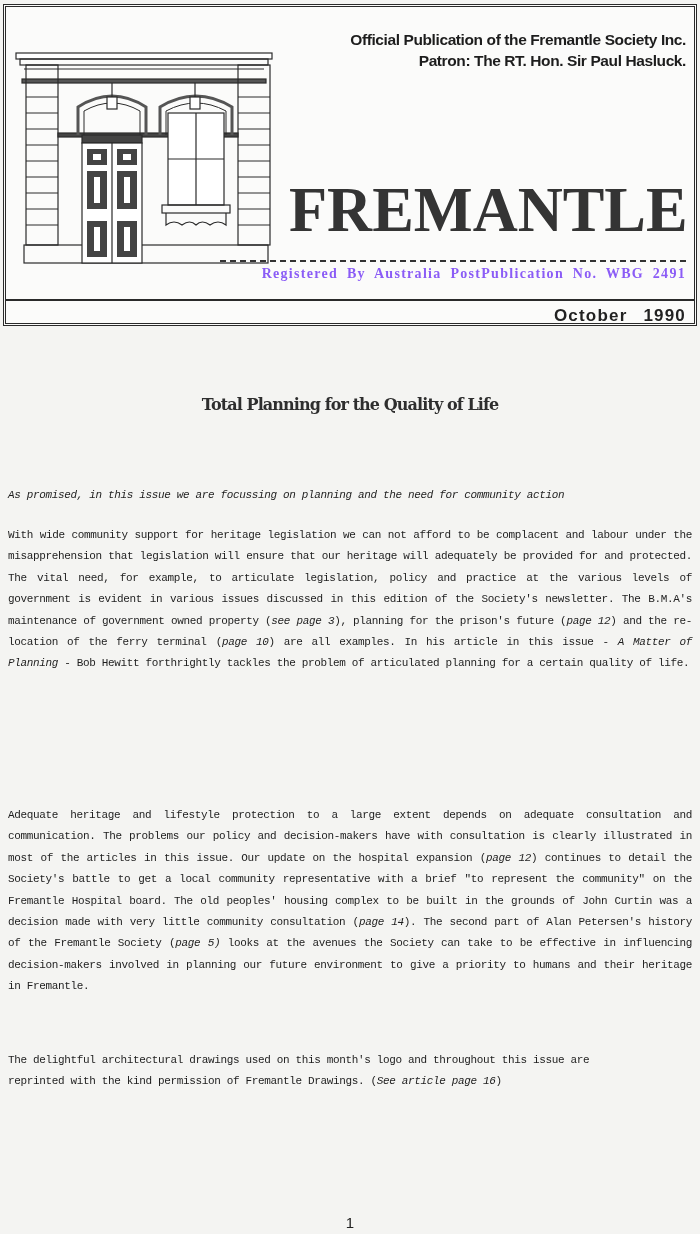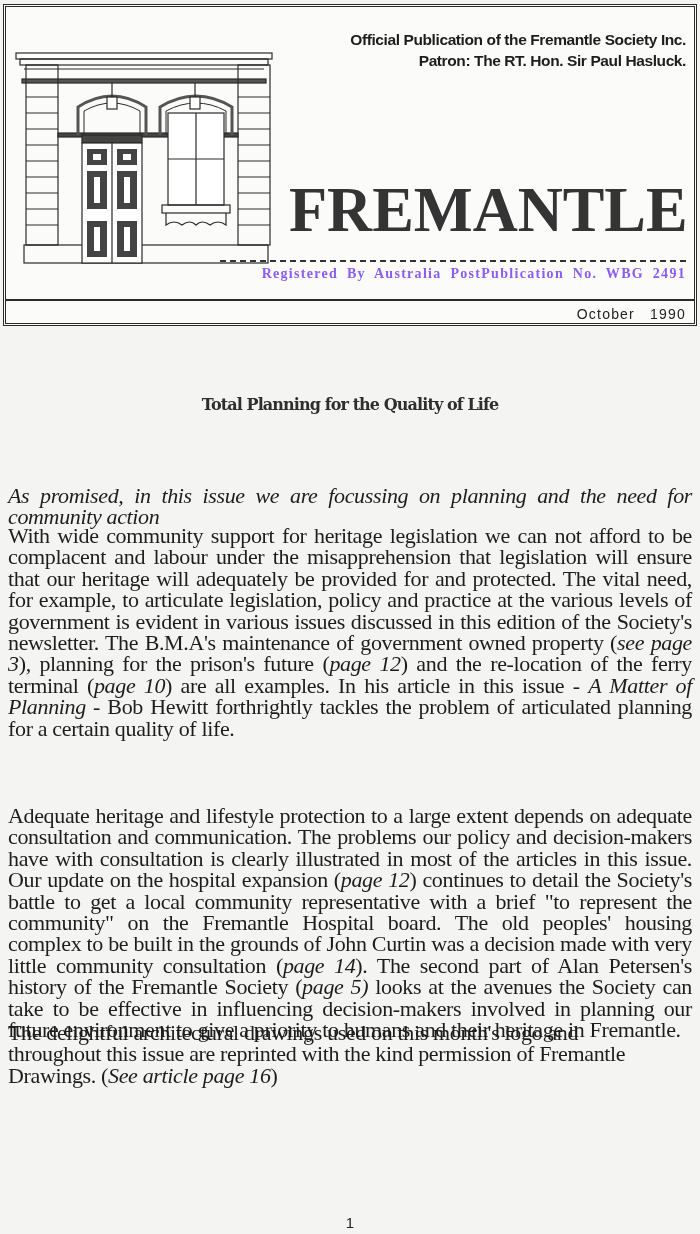--- a/index.html
+++ b/index.html
@@ -27,38 +27,38 @@
     transform: scaleX(0.99); transform-origin: right;
   }
   .registered {
     position: absolute; right: 8px; top: 253px; width: 466px;
     border-top: 2px dashed #333; padding-top: 4px; text-align: right;
     font-family: "Liberation Serif", serif; font-weight: bold; font-size: 14px;
     letter-spacing: 1.3px; word-spacing: 4px; color: #8b5cf6;
   }
   .date {
     position: absolute; right: 8px; top: 299px;
-    font-family: "Liberation Sans", sans-serif; font-weight: normal; font-size: 14px;
+    font-family: "Liberation Sans", sans-serif; font-weight: bold; font-size: 17px;
     letter-spacing: 1.2px; word-spacing: 10px; color: #222;
   }
 
   .headline {
     position: absolute; left: 0; width: 700px; top: 395px; text-align: center;
     font-family: "DejaVu Serif", serif; font-weight: bold; font-size: 16px;
     color: #2e2e2e; letter-spacing: -0.9px;
   }
   .body-text {
     position: absolute; left: 8px; width: 684px;
-    font-family: Liberation Serif, serif; font-size: 22px; line-height: 21.4px;
+    font-family: Liberation Mono, monospace; font-size: 11px; line-height: 21.4px;
     color: #1d1d1d; text-align: justify; letter-spacing: -0.35px;
   }
   .intro { top: 485px; font-style: italic; }
   .p1 { top: 525px; }
   .p2 { top: 805px; }
-  .p3 { top: 1022px; text-align: left; width: 640px; }
+  .p3 { top: 1050px; text-align: left; width: 640px; }
   .body-text i { font-style: italic; }
   .page-number {
     position: absolute; left: 0; width: 700px; top: 1214px; text-align: center;
     font-family: "Liberation Sans", sans-serif; font-size: 15px; color: #222;
   }
 </style>
 </head>
 <body>
 
 <div class="masthead">

